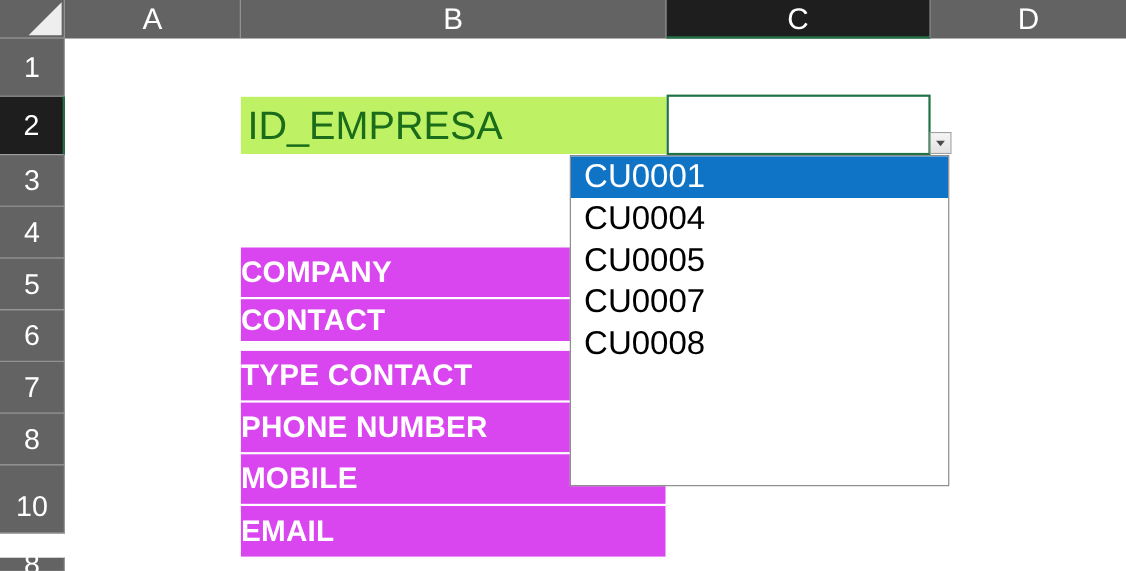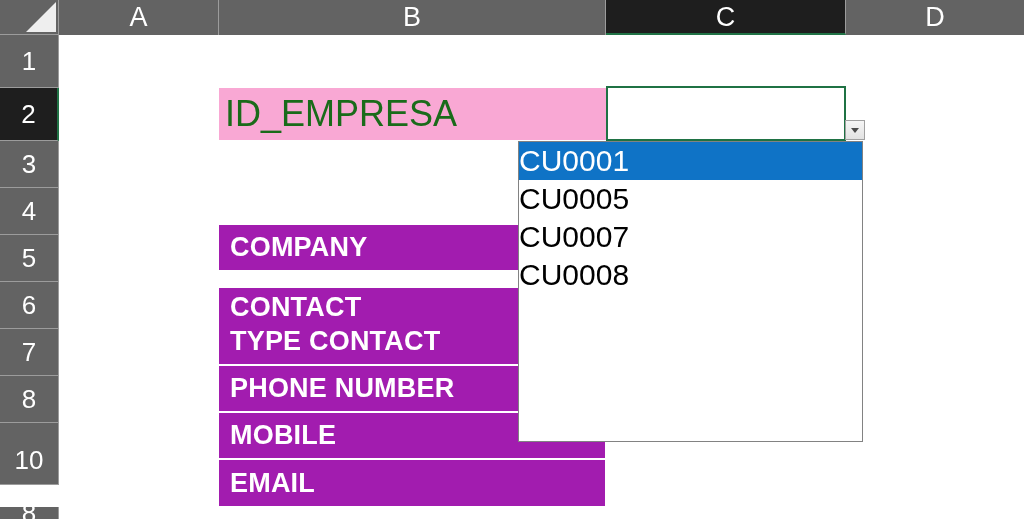--- a/index.html
+++ b/index.html
@@ -84,46 +84,46 @@
   .grid-area {
     position: absolute;
     left: 59px; top: 35px;
     width: 965px; height: 484px;
     background: #ffffff;
   }
 
   
   .cell-title {
     position: absolute;
-    background: #f9a8d4;
+    background: #bef264;
     color: #1a6b1a;
     font-size: 36px;
     line-height: 1;
     display: flex;
     align-items: center;
     padding-left: 6px;
     box-sizing: border-box;
     white-space: nowrap;
   }
   .cell-selected {
     position: absolute;
     background: #ffffff;
     border: 2px solid #1f7244;
     box-sizing: border-box;
   }
 
   .label-cell {
     position: absolute;
-    background: #a21caf;
+    background: #d946ef;
     color: #ffffff;
     font-size: 27px;
     font-weight: bold;
     display: flex;
     align-items: center;
-    padding-left: 11px;
+    padding-left: 0;
     box-sizing: border-box;
     white-space: nowrap;
     letter-spacing: 0.2px;
   }
 
   
   .dd-button {
     position: absolute;
     width: 20px;
     height: 20px;
@@ -147,20 +147,21 @@
     background: #ffffff;
     border: 1px solid #828282;
     box-sizing: border-box;
     overflow: hidden;
   }
   .dd-item {
     height: 38px;
     line-height: 38px;
     font-size: 30px;
     color: #000000;
+    padding-left: 12px;
     box-sizing: border-box;
     white-space: nowrap;
   }
   .dd-item.selected {
     background: #0f73c6;
     color: #ffffff;
   }
 </style>
 </head>
 <body>
@@ -188,30 +189,31 @@
   <div class="row-header" style="top:376px; height:47px;">8</div>
   <div class="row-header" style="top:423px; height:47px;">9</div>
   <div class="row-header" style="top:437px; height:48px;">10</div>
   <div class="row-header" style="top:507px; height:12px; border-bottom:none;">8</div>
 
   <div class="cell-title" style="left:219px; top:88px; width:387px; height:52px;">ID_EMPRESA</div>
 
   <div class="cell-selected" style="left:606px; top:86px; width:240px; height:55px;"></div>
 
   <div class="label-cell" style="left:219px; top:225px; width:386px; height:45px;">COMPANY</div>
-  <div class="label-cell" style="left:219px; top:288px; width:386px; height:38px;">CONTACT</div>
+  <div class="label-cell" style="left:219px; top:272px; width:386px; height:38px;">CONTACT</div>
   <div class="label-cell" style="left:219px; top:366px; width:386px; height:45px;">PHONE NUMBER</div>
   <div class="label-cell" style="left:219px; top:319px; width:386px; height:45px;">TYPE CONTACT</div>
   <div class="label-cell" style="left:219px; top:460px; width:386px; height:46px;">EMAIL</div>
   <div class="label-cell" style="left:219px; top:413px; width:386px; height:45px;">MOBILE</div>
 
   <div class="dd-button" style="left:845px; top:120px;">
     <span class="caret"></span>
   </div>
 
   <div class="dd-list" id="dd-list" style="left:518px; top:141px; width:345px; height:301px;">
       <div class="dd-item selected">CU0001</div>
+      <div class="dd-item">CU0004</div>
       <div class="dd-item">CU0005</div>
       <div class="dd-item">CU0007</div>
       <div class="dd-item">CU0008</div>
     </div>
 
 </div>
 
 </body></html>

